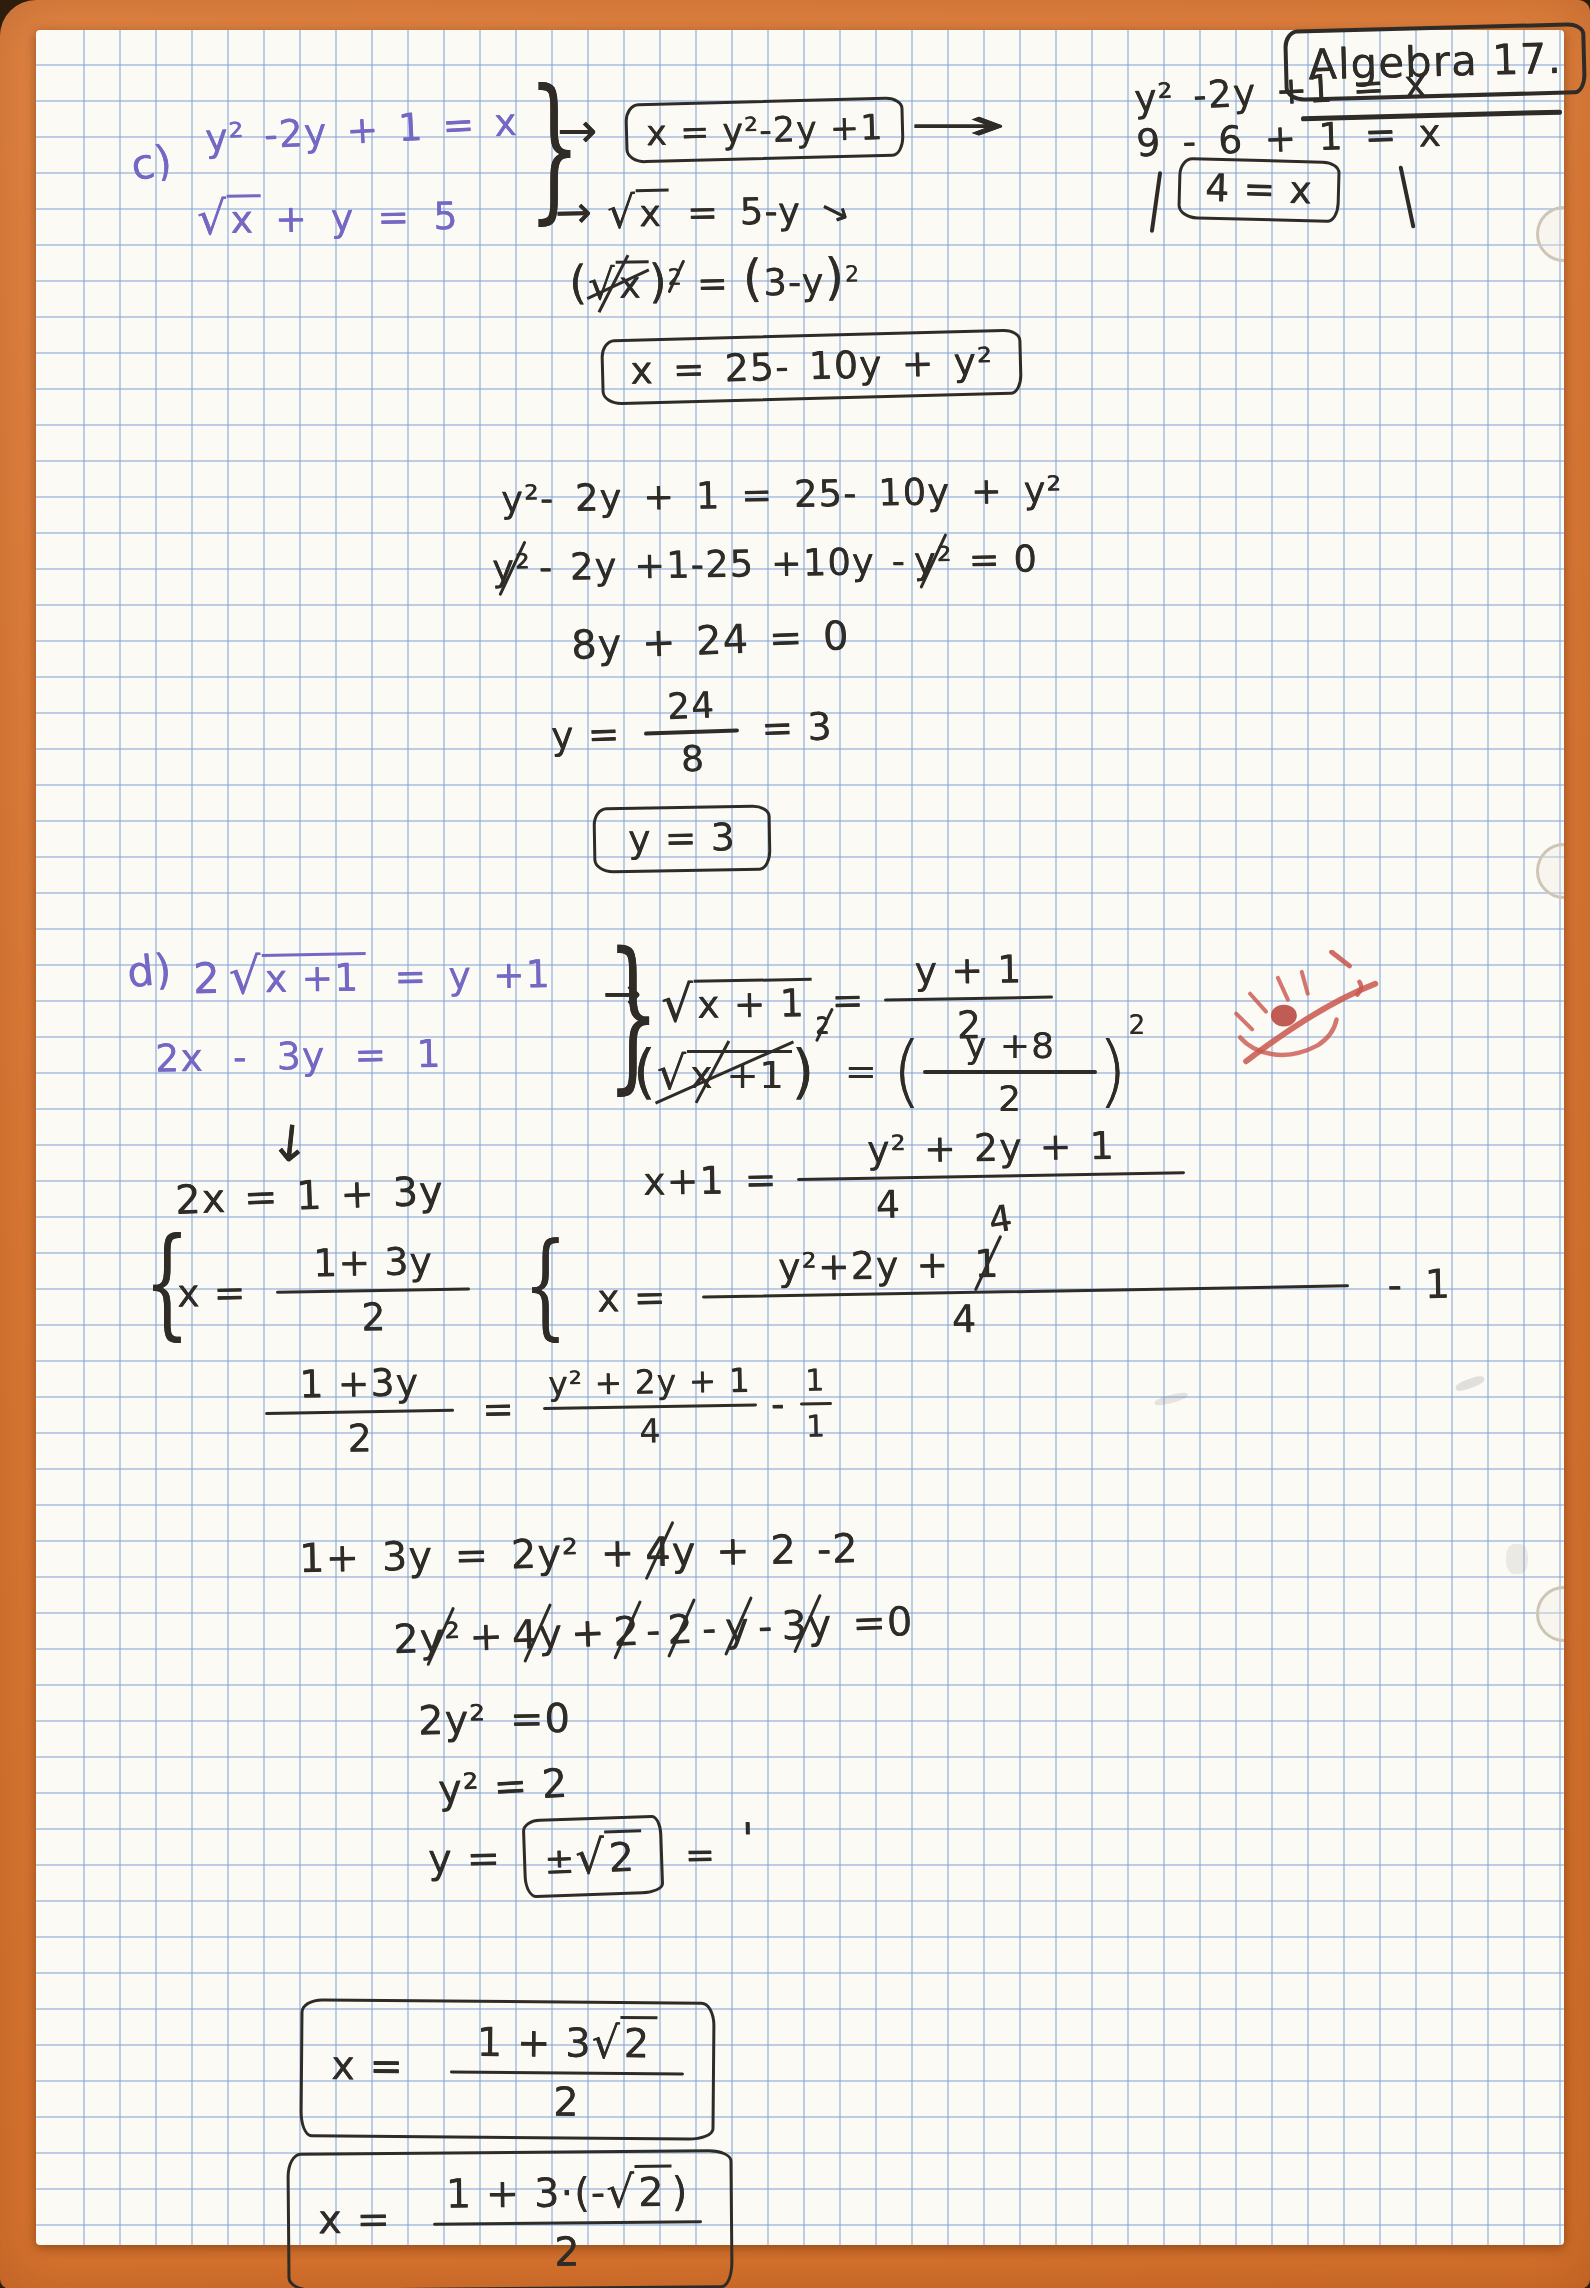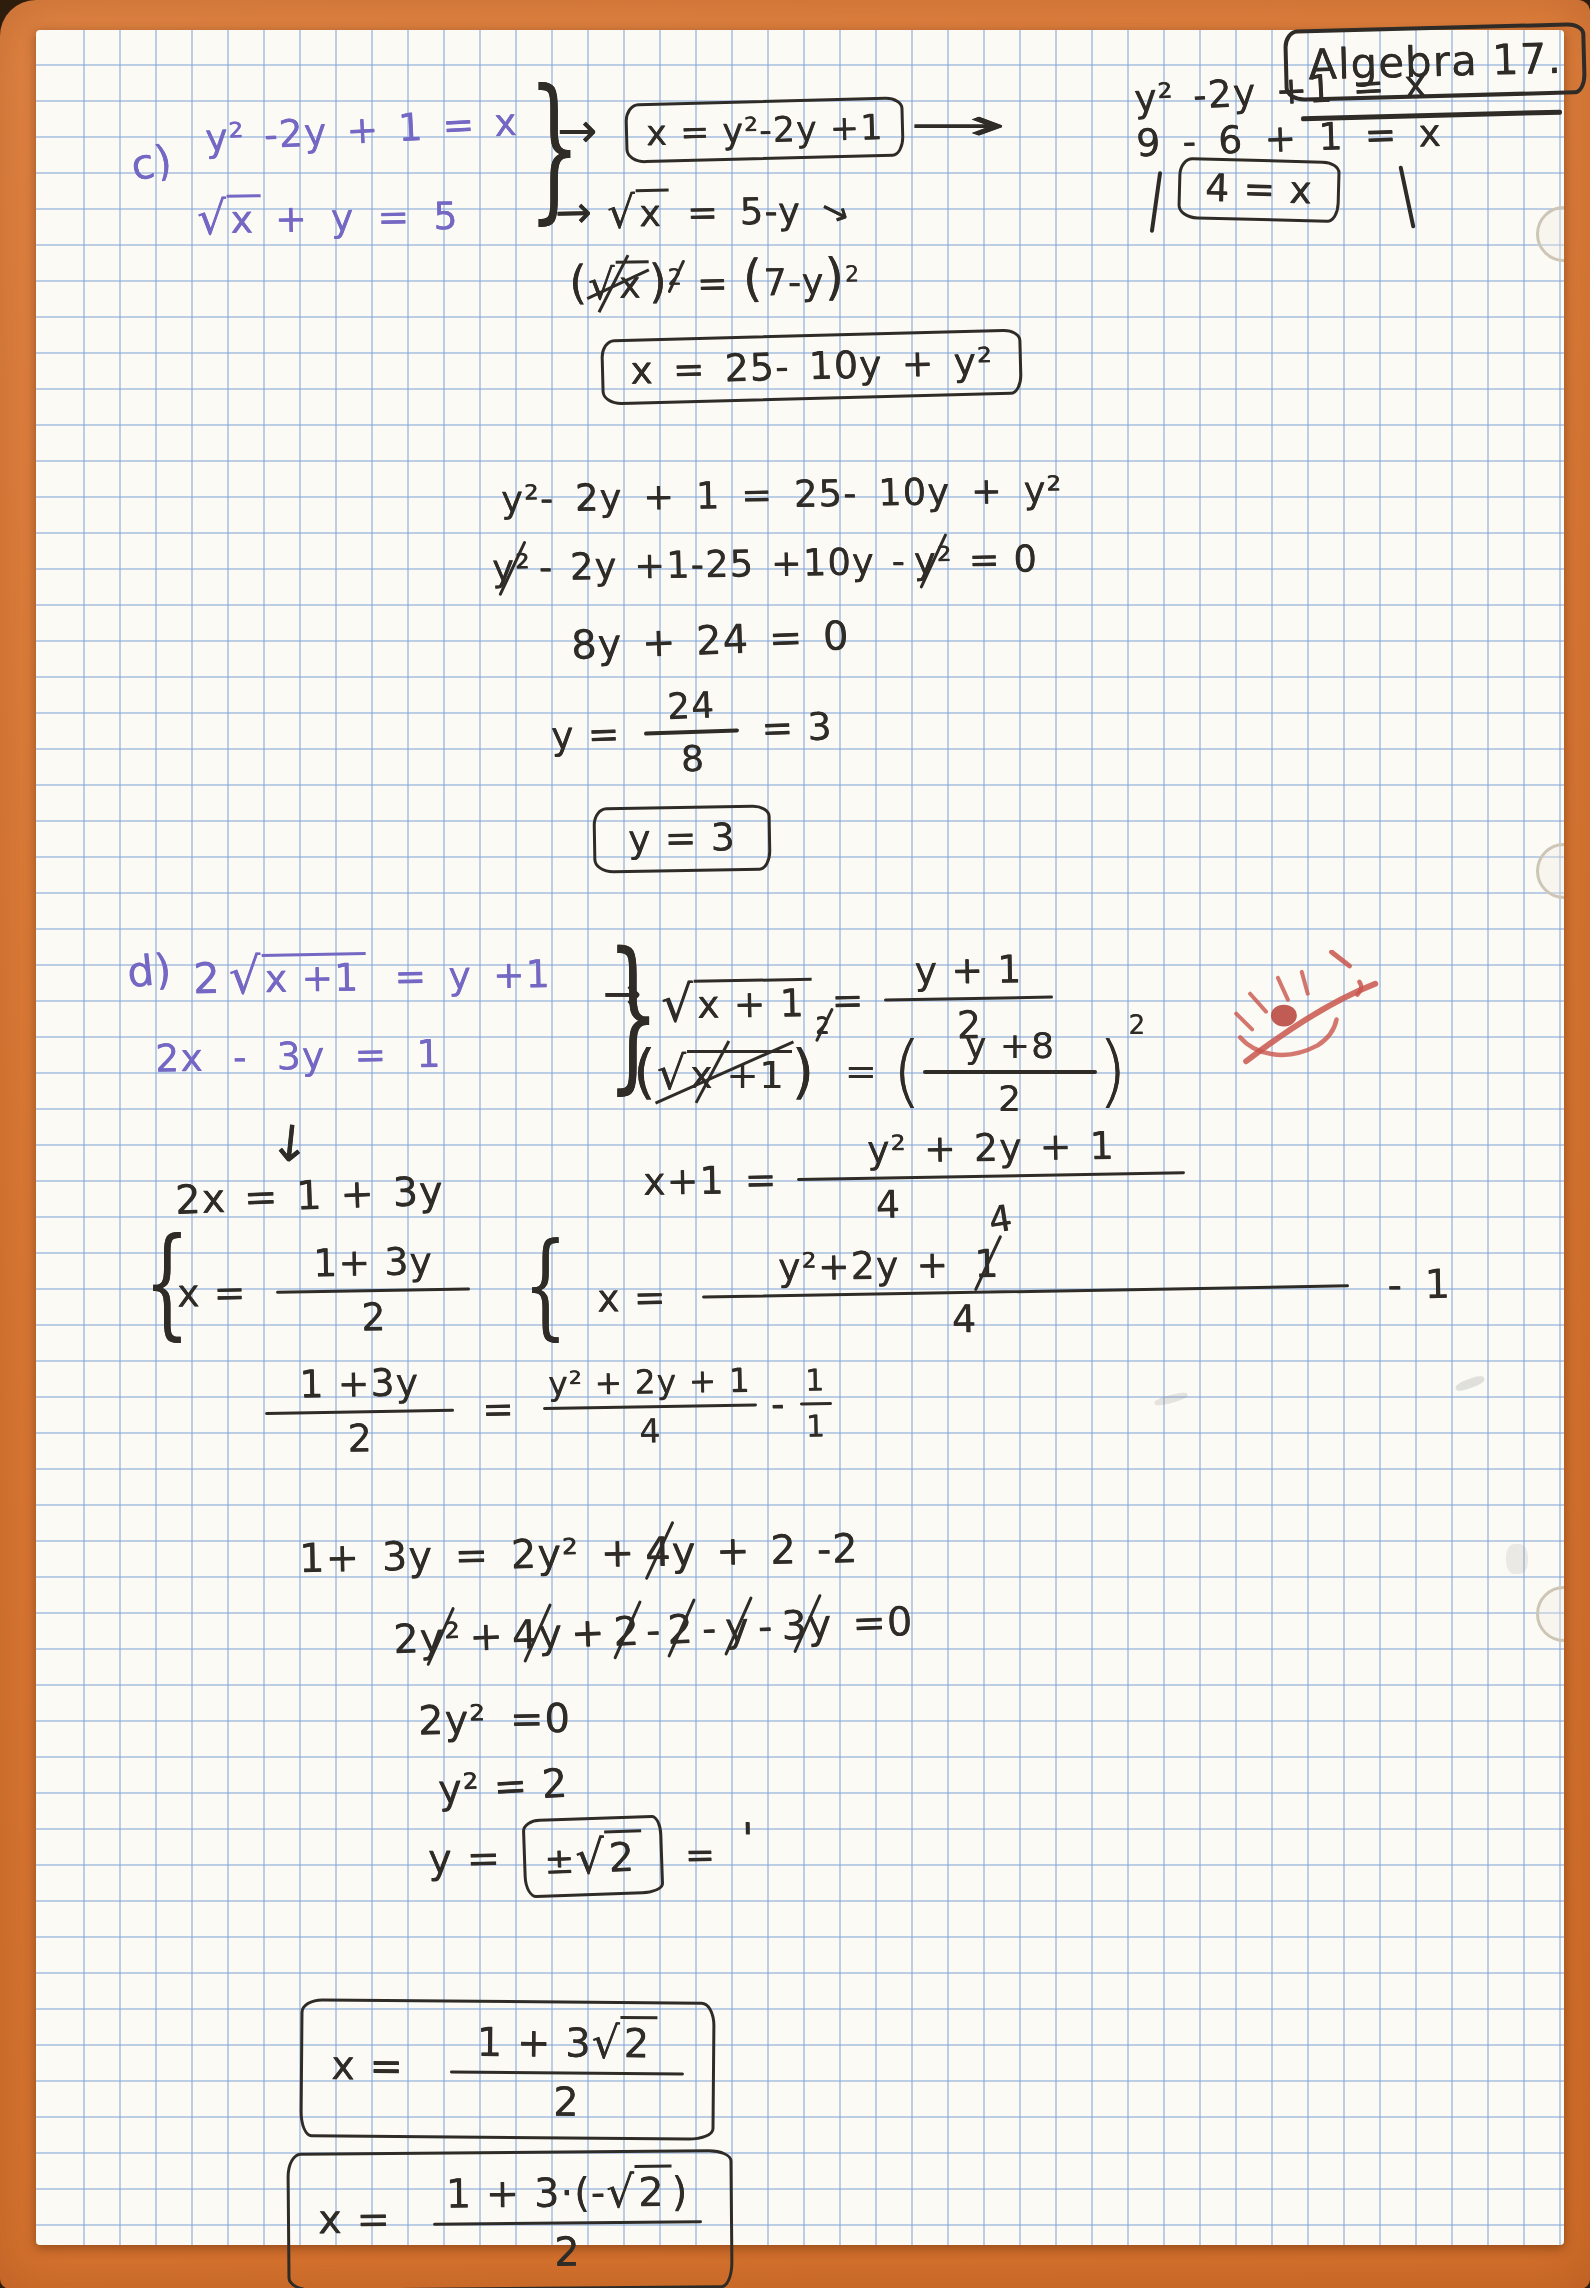--- a/index.html
+++ b/index.html
@@ -85,21 +85,21 @@
     <span style="margin-left:20px;display:inline-block;transform:rotate(28deg);font-size:34px">→</span>
   </div>
 
   <div class="ink rowb" style="left:569px;top:251px;font-size:37px;transform:rotate(-1deg)">
     <span style="font-size:46px">(</span>
     <span class="xout"><span class="sqrt" style="font-size:42px">√</span><span class="rad">x</span></span>
     <span style="font-size:46px">)</span>
     <span class="exp slash">2</span>
     <span style="margin:0 14px">=</span>
     <span style="font-size:50px">(</span>
-    <span>7-y</span>
+    <span>3-y</span>
     <span style="font-size:50px">)</span>
     <span class="exp">2</span>
   </div>
 
   <div class="ink" style="left:601px;top:334px;font-size:38px;transform:rotate(-1.5deg)">
     <span class="box" style="padding:8px 26px;word-spacing:6px">x = 25- 10y + y²</span>
   </div>
 
   <div class="ink" style="left:501px;top:474px;font-size:37px;word-spacing:8px;transform:rotate(-1deg)">y²- 2y + 1 = 25- 10y + y²</div>
 

